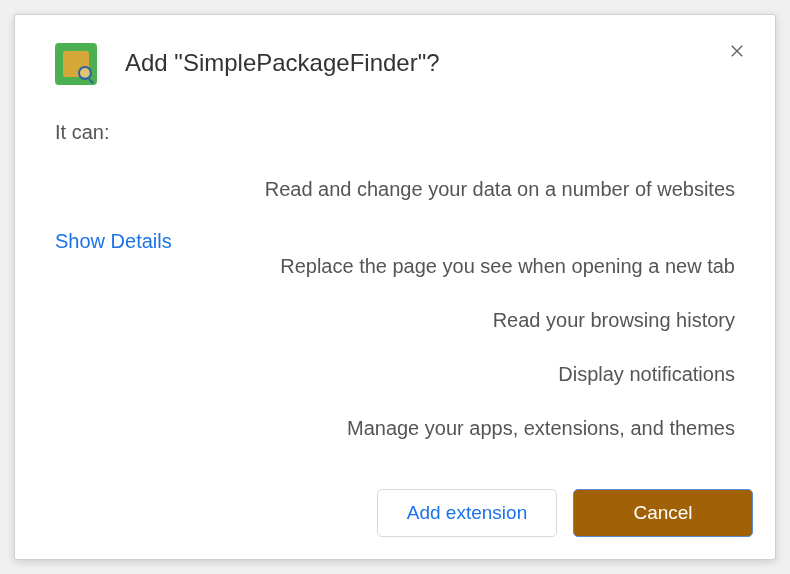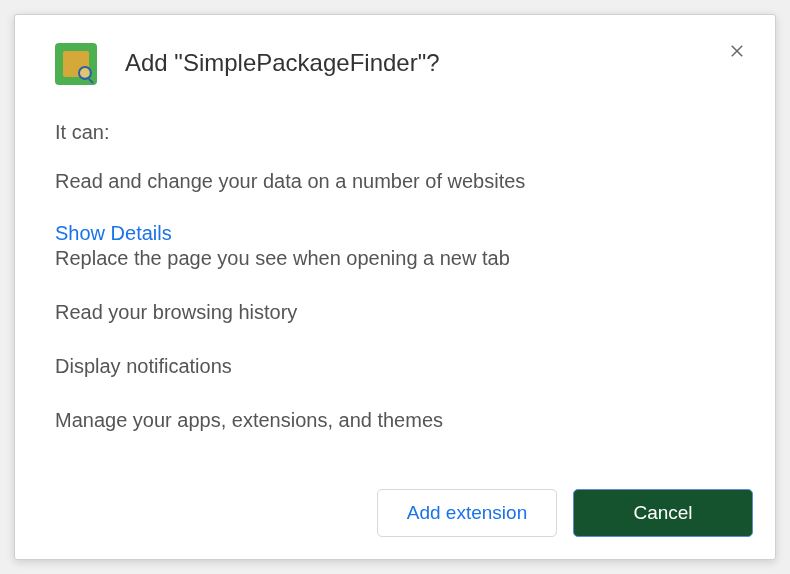--- a/index.html
+++ b/index.html
@@ -122,28 +122,29 @@
     }
     
     .dialog-body {
       padding: 36px 40px 0 40px;
       flex: 1;
     }
     
     .permission-intro {
       font-size: 20px;
       color: #555;
-      margin-bottom: 24px;
+      margin-bottom: 32px;
     }
     
     .permission-item {
       font-size: 20px;
       color: #555;
       margin-bottom: 28px;
       line-height: 1.3;
+      text-align: right;
     }
     
     .show-details {
       font-size: 20px;
       color: #1a73e8;
       cursor: pointer;
       display: inline-block;
     }
     
     .dialog-footer {
@@ -164,21 +165,21 @@
       text-align: center;
     }
     
     .btn-secondary {
       background: #ffffff;
       color: #1a73e8;
       border: 1px solid #d8d8d8;
     }
     
     .btn-primary {
-      background: #14532d;
+      background: #a16207;
       color: #ffffff;
       border: 1px solid #5a8bd8;
     }
   </style>
 </head>
 <body>
 
 <div class="watermark">PCrisk.com</div>
 
 <div class="dialog">

